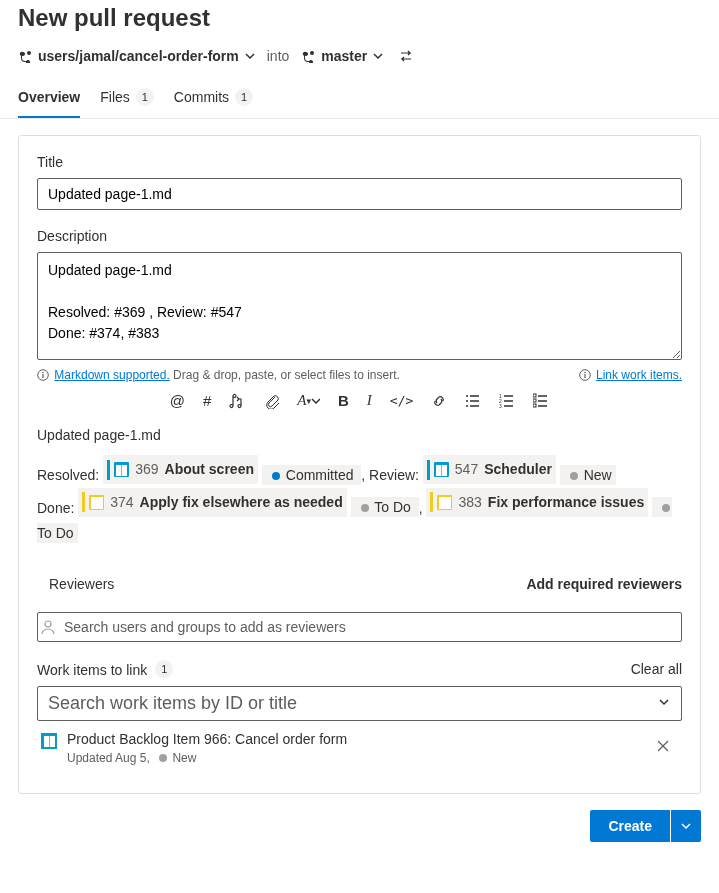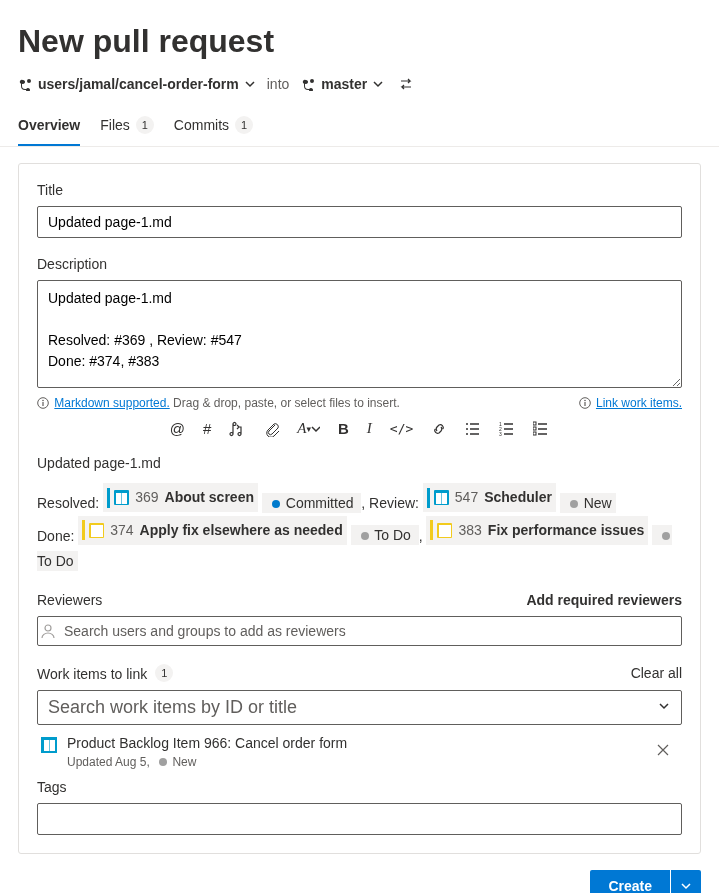--- a/index.html
+++ b/index.html
@@ -1,18 +1,18 @@
 <!DOCTYPE html>
 <html><head>
 <meta charset="utf-8">
 <style>
   * { box-sizing: border-box; margin: 0; padding: 0; font-family: "Segoe UI", -apple-system, sans-serif; }
   body { background: #fff; color: #323130; width: 719px; }
   
-  .page-title { font-size: 32px; font-weight: 600; padding: 23px 18px 12px 18px; }
+  .page-title { font-size: 24px; font-weight: 600; padding: 4px 18px 12px 18px; }
   
   .branch-bar { display: flex; align-items: center; gap: 12px; padding: 4px 18px 16px 18px; font-size: 14px; }
   .branch-sel { display: inline-flex; align-items: center; gap: 6px; cursor: pointer; }
   .branch-sel svg.branch-ic { width: 14px; height: 14px; }
   .branch-name { font-weight: 600; }
   .into-text { color: #605e5c; }
   .chev { width: 10px; height: 10px; }
   .swap-ic { margin-left: 4px; }
   
   .tabs { display: flex; gap: 20px; padding: 0 18px; border-bottom: 1px solid #edebe9; }
@@ -319,21 +319,21 @@
         <span class="wi-title">Fix performance issues</span>
       </span>
       <span class="bg-pill">
         <span class="state-dot" style="background:#a0a0a0"></span>
         <span class="state-txt">To Do</span>
       </span>
     </div>
   </div>
 
   <div class="row-header">
-    <span class="field-label" style="margin:0">Reviewers</span>
+    <span class="field-label" style="margin:12px">Reviewers</span>
     <span class="link-action">Add required reviewers</span>
   </div>
   <div class="search-box">
     <svg class="person-ic">
         <use href="#svg-person"></use>
       </svg>
     <input placeholder="Search users and groups to add as reviewers" style="">
   </div>
 
   <div class="row-header">
@@ -364,24 +364,20 @@
           <span class="state-dot" style="background:#a0a0a0"></span>
           <span>New</span>
         </div>
       </div>
     </div>
     <span class="close-x"><svg width="14" height="14">
           <use href="#svg-close"></use>
         </svg></span>
   </div>
 
-  <div class="section" style="margin-bottom:0">
-    <div class="field-label">Tags</div>
-    <input class="tags-input" style="">
-  </div>
 
 </div>
 
 <div class="footer">
   <button class="btn-create">Create</button>
   <button class="btn-create-dd">
       <svg style="color:#fff">
         <use href="#svg-chev"></use>
       </svg>
     </button>

